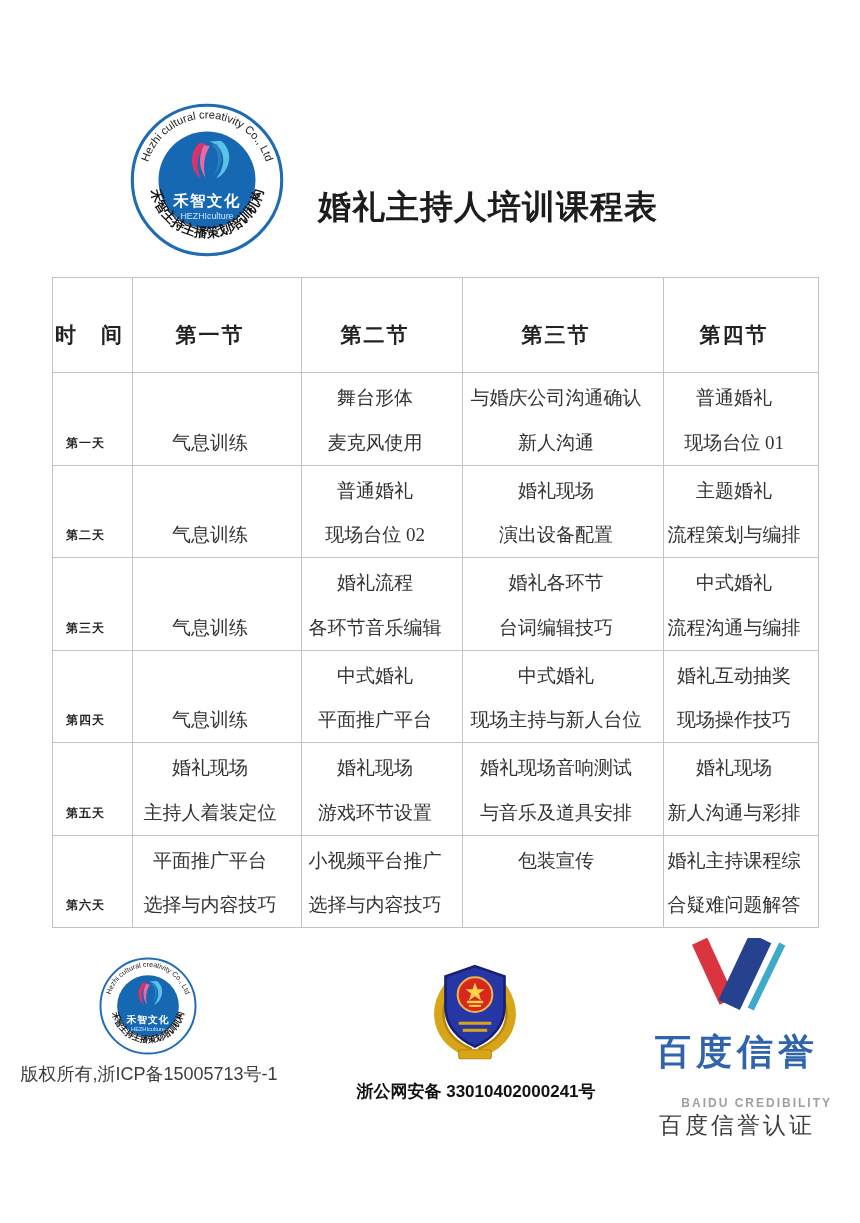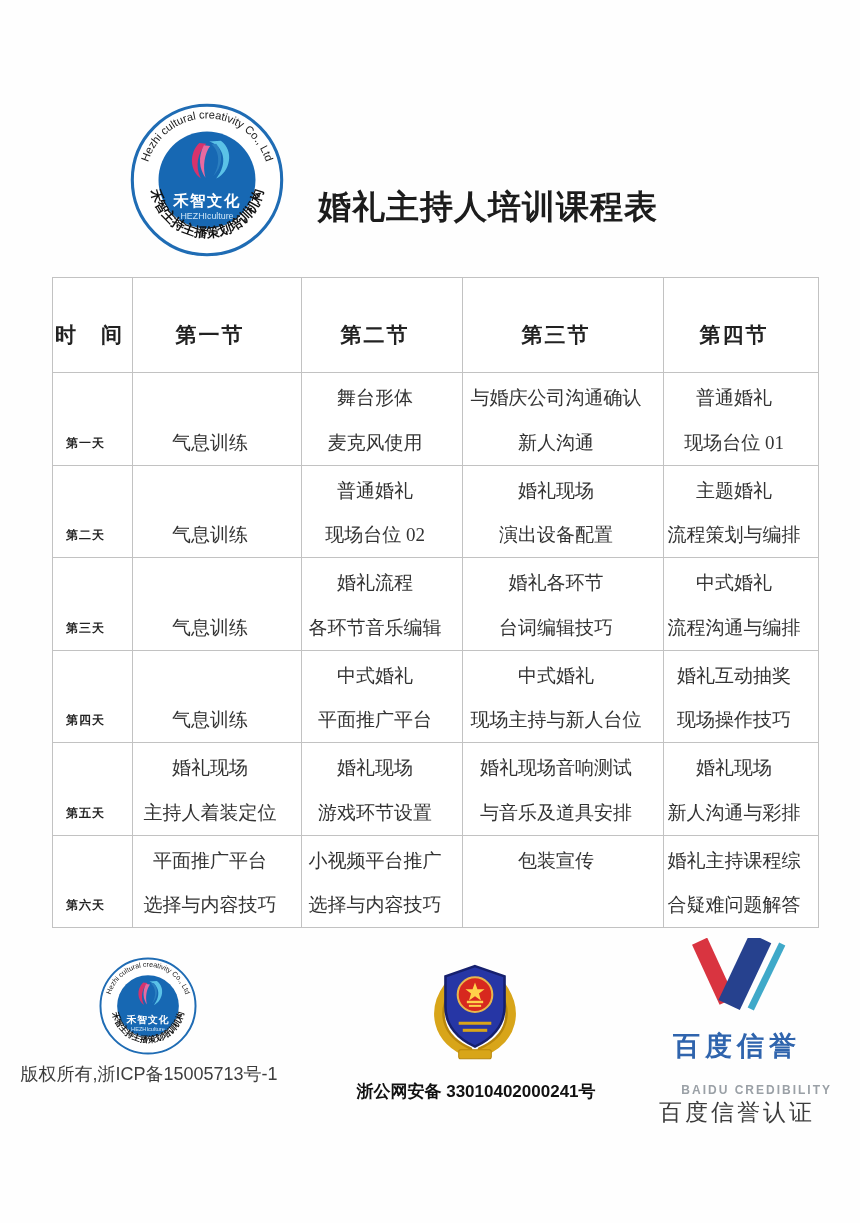--- a/index.html
+++ b/index.html
@@ -30,21 +30,21 @@
   .copyright-line{position:absolute;left:14px;top:1062px;width:270px;text-align:center;
       font-family:"Liberation Sans","DejaVu Sans",sans-serif;
       font-size:18px;color:#3d3d3d;white-space:nowrap;}
   .police-badge{position:absolute;left:424px;top:960px;width:102px;height:108px;}
   .police-line{position:absolute;left:320px;top:1080px;width:312px;text-align:center;
       font-family:"Liberation Sans","DejaVu Sans",sans-serif;
       font-size:17px;font-weight:bold;color:#111;white-space:nowrap;}
   .baidu-block{position:absolute;left:642px;top:938px;width:190px;text-align:center;
       font-family:"Liberation Sans","DejaVu Sans",sans-serif;}
   .baidu-v{width:118px;height:84px;margin:0 auto;display:block;}
-  .baidu-cn{margin-top:6px;font-size:27px;font-weight:bold;letter-spacing:5px;color:#2f64ad;}
+  .baidu-cn{margin-top:6px;font-size:36px;font-weight:bold;letter-spacing:5px;color:#2f64ad;}
   .baidu-en{margin-top:19px;font-size:12px;letter-spacing:2px;color:#9aa0a6;font-weight:bold;text-align:right;}
   .baidu-cert{font-size:23px;letter-spacing:3px;color:#3c3c3c;}
 </style>
 </head>
 <body>
 
 <div class="page">
 
   <svg width="0" height="0" style="position:absolute">
     <defs>

